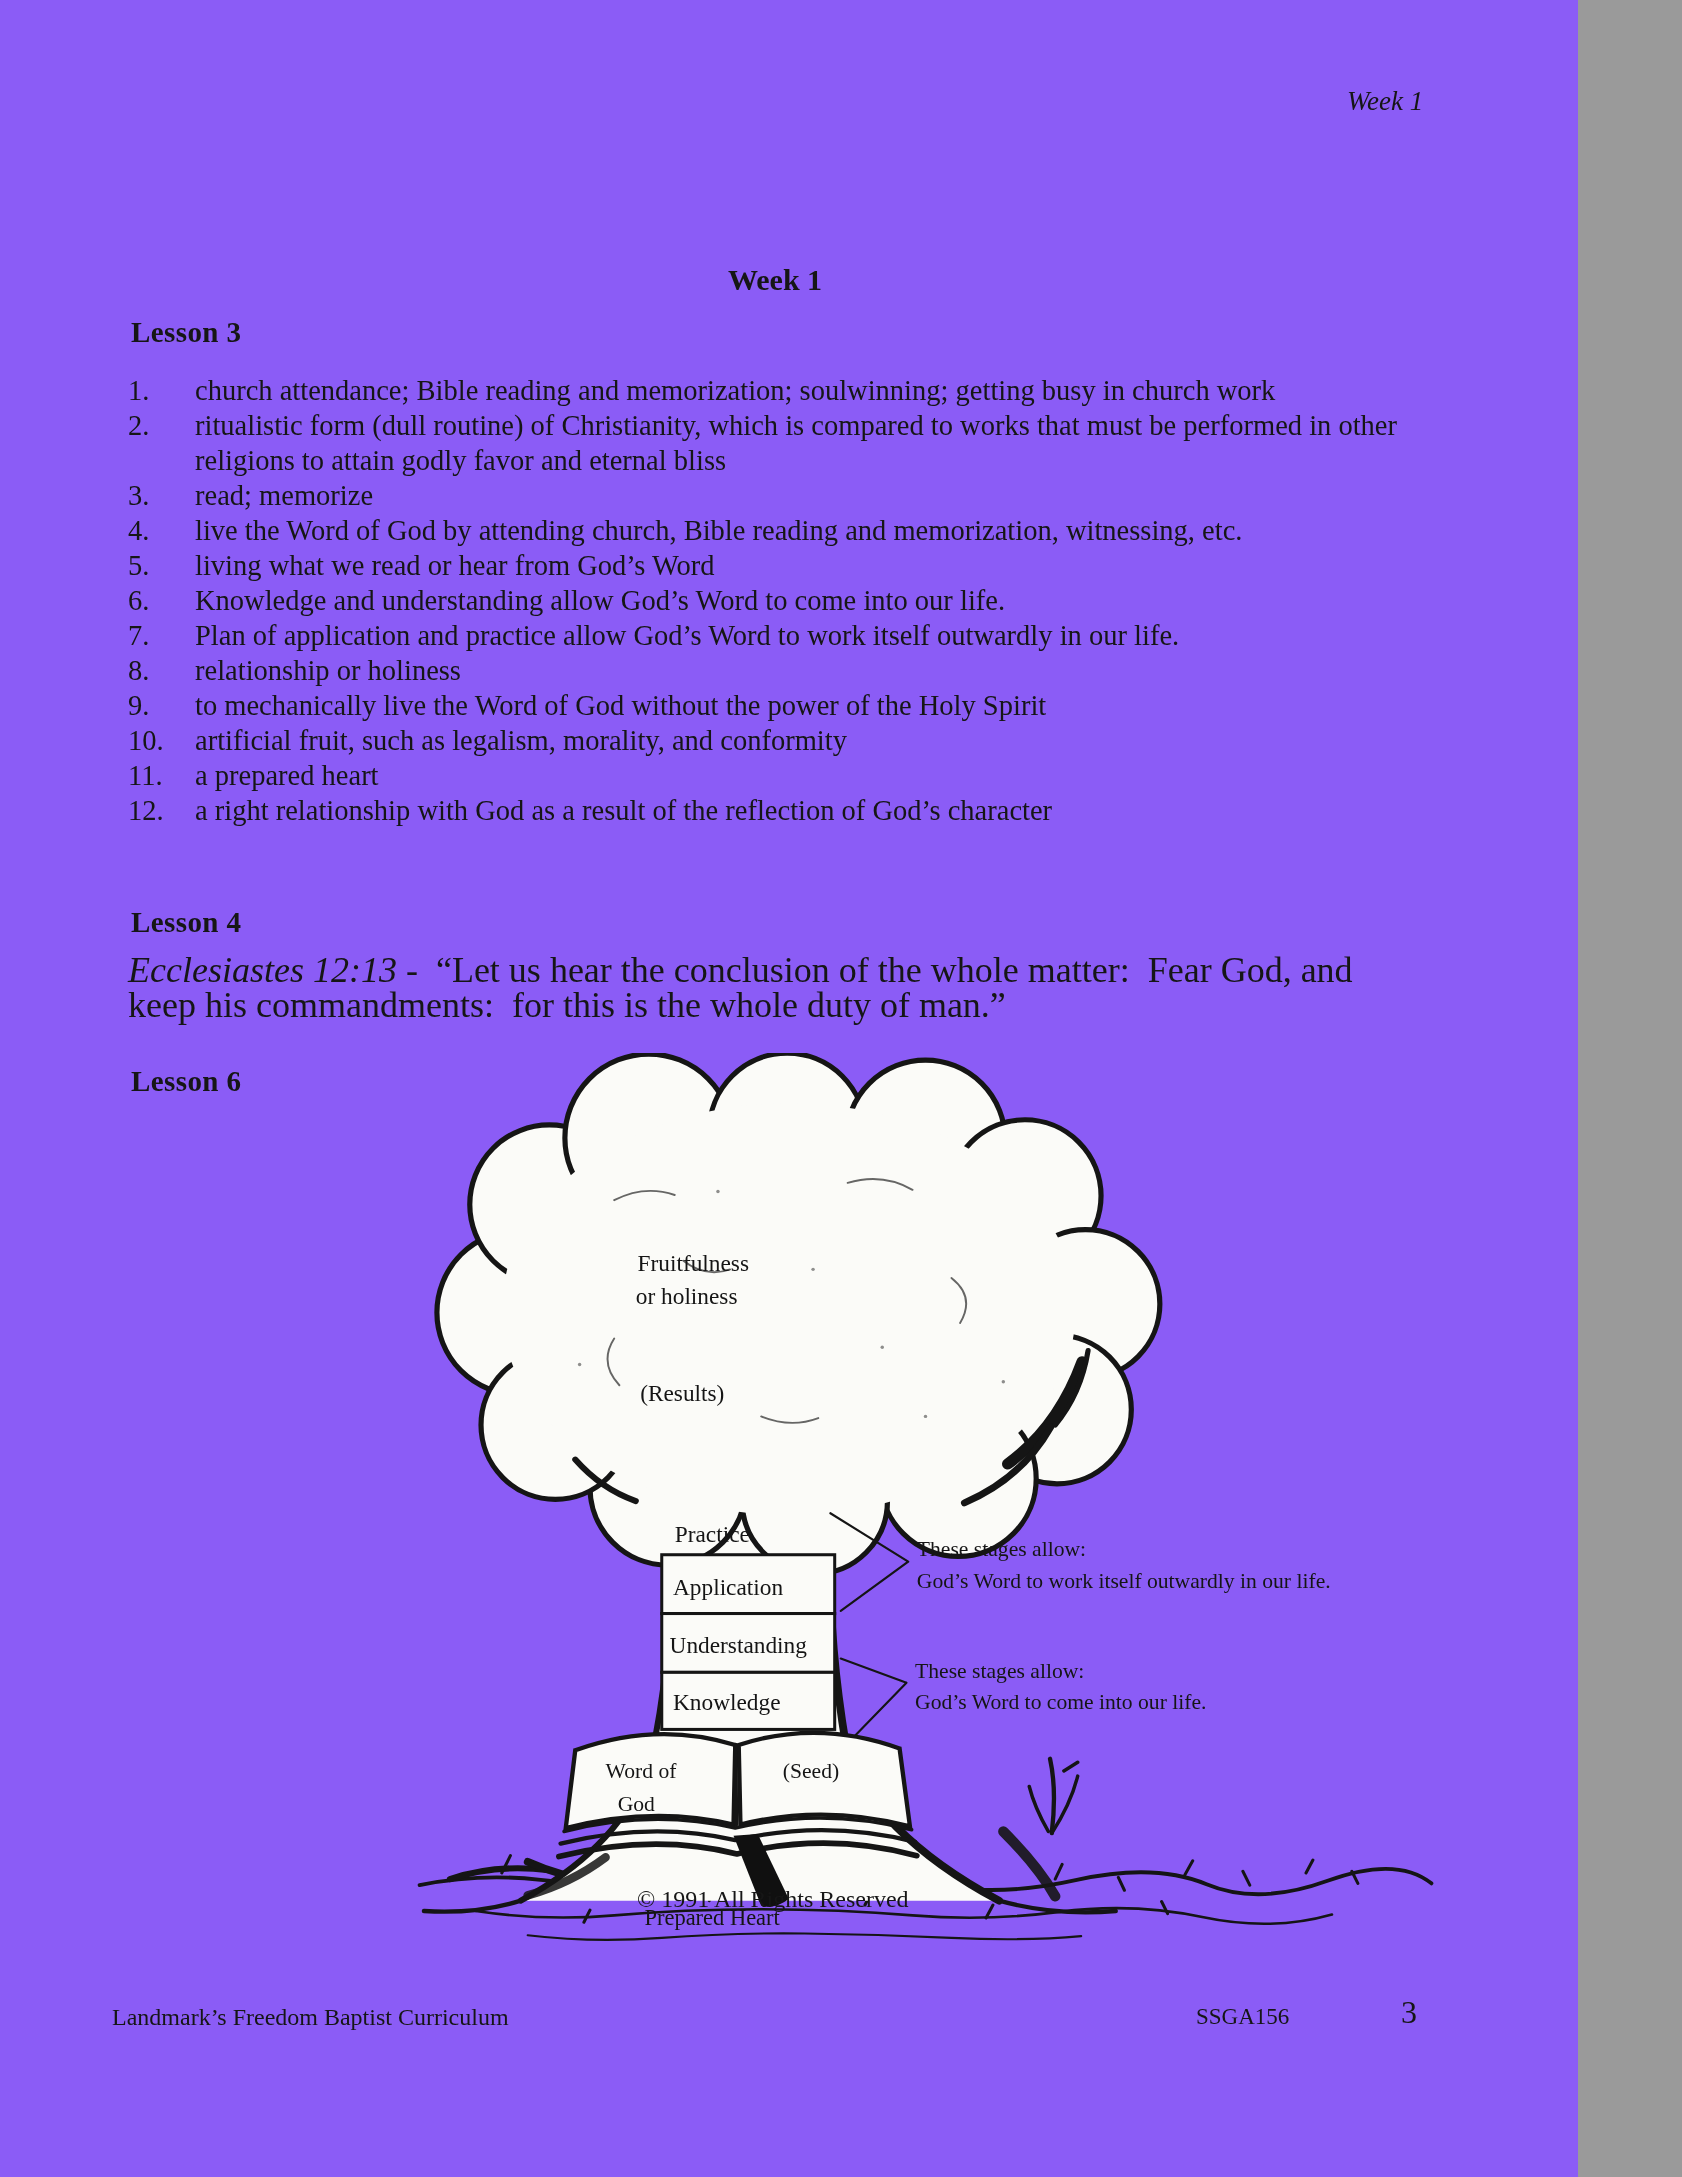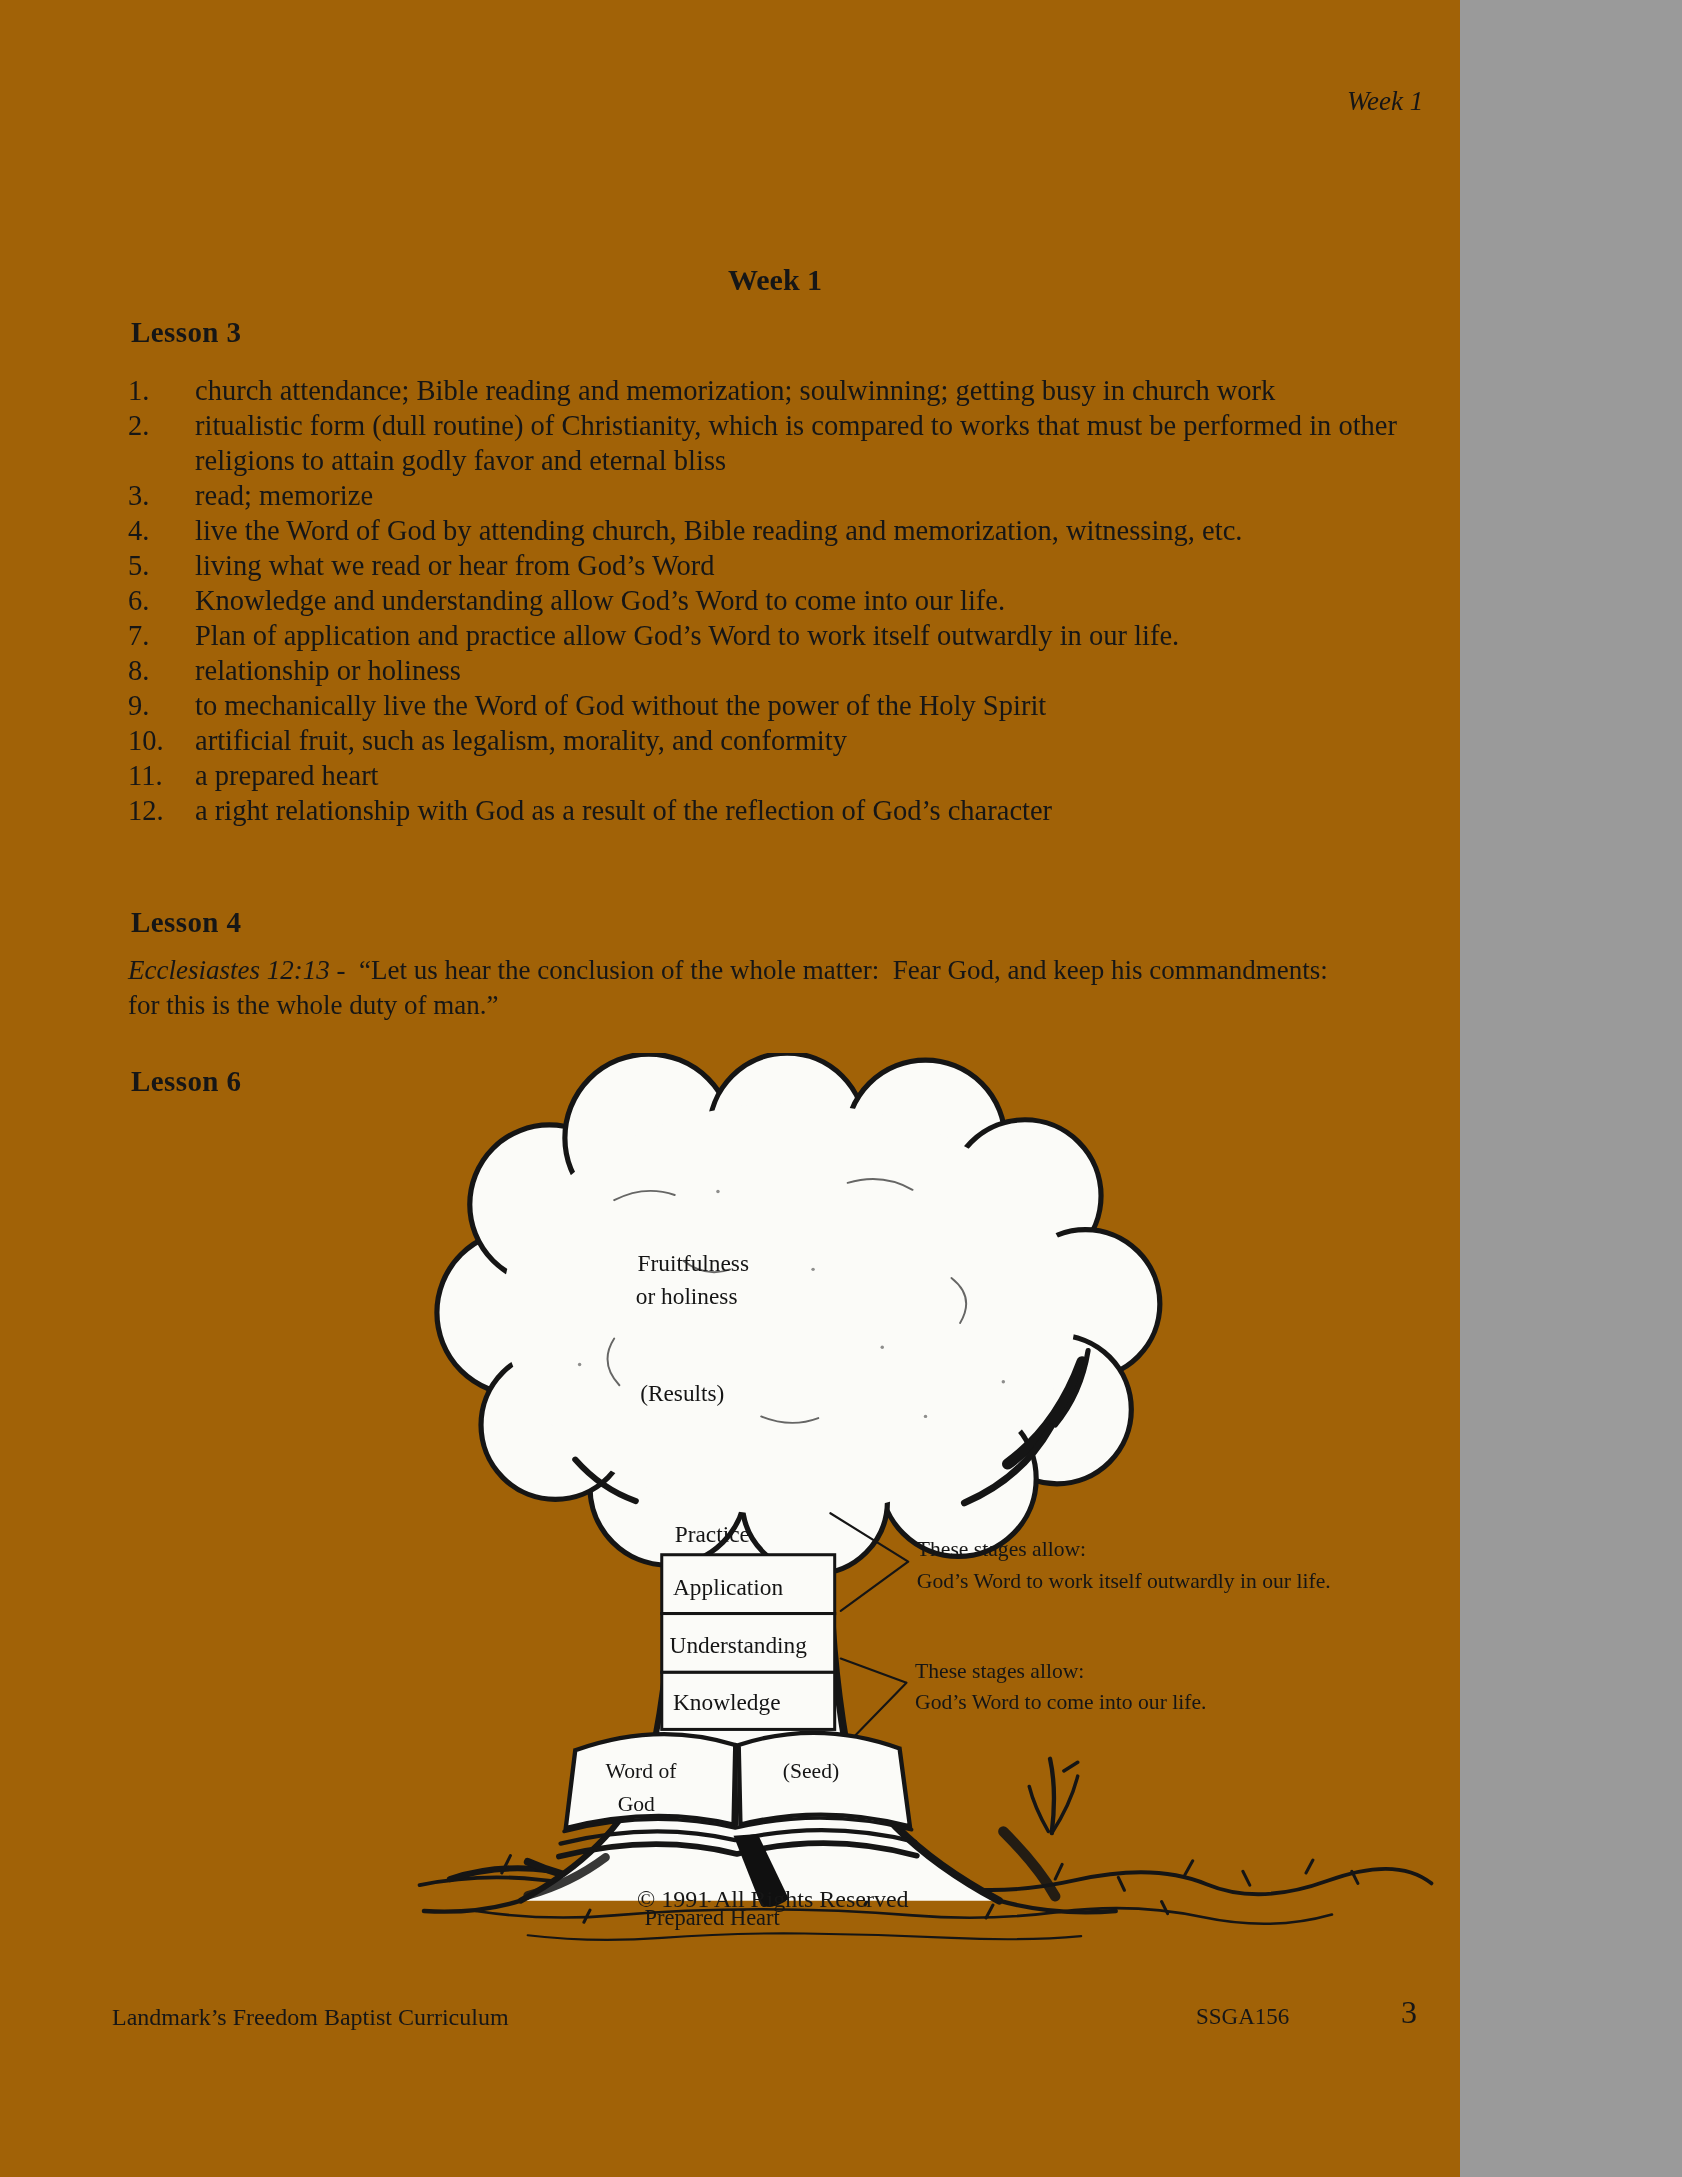--- a/index.html
+++ b/index.html
@@ -1,31 +1,31 @@
 <!DOCTYPE html>
 <html style="font-size:14px"><head>
 <meta charset="utf-8">
 <style>
   html,body{margin:0;padding:0;background:#9a9a9a;}
-  .page{position:relative;width:1460px;height:2177px;background:#a16207;
+  .page{position:relative;width:1578px;height:2177px;background:#8b5cf6;
         font-family:"Liberation Serif",serif;color:#161616;overflow:hidden;}
   .corner{position:absolute;left:1347px;top:86px;font-style:italic;font-size:27px;}
   .title{position:absolute;left:0;top:154px;width:1588px;text-align:center;
          font-size:66px;font-weight:700;margin:0;letter-spacing:0.9px;}
   .subtitle{position:absolute;left:0;top:263px;width:1550px;text-align:center;
             font-size:30px;font-weight:700;margin:0;}
   .heading{position:absolute;left:128px;font-size:29px;font-weight:700;margin:3px;letter-spacing:0.4px;}
   #h-l3{top:313px}
   #h-l4{top:903px}
   #h-l6{top:1062px}
   .answers{position:absolute;left:128px;top:373px;width:1297px;font-size:28.5px;line-height:35px;}
   .row{display:flex;}
   .num{flex:0 0 67px;}
   .txt{flex:1;}
-  .verse{position:absolute;left:128px;top:953px;width:1238px;font-size:27px;line-height:35px;
+  .verse{position:absolute;left:128px;top:953px;width:1238px;font-size:36px;line-height:35px;
          margin:0;white-space:pre-wrap;}
   .ref{font-style:italic;}
   .diagram{position:absolute;left:398px;top:1053px;}
   .diagram text{font-family:"Liberation Serif",serif;fill:#151515;}
   .cl{font-size:27px}
   .st{font-size:27px}
   .ann{font-size:25px}
   .bk{font-size:25px}
   .ph{font-size:26px}
   .ftr{position:absolute;font-size:24px;}

